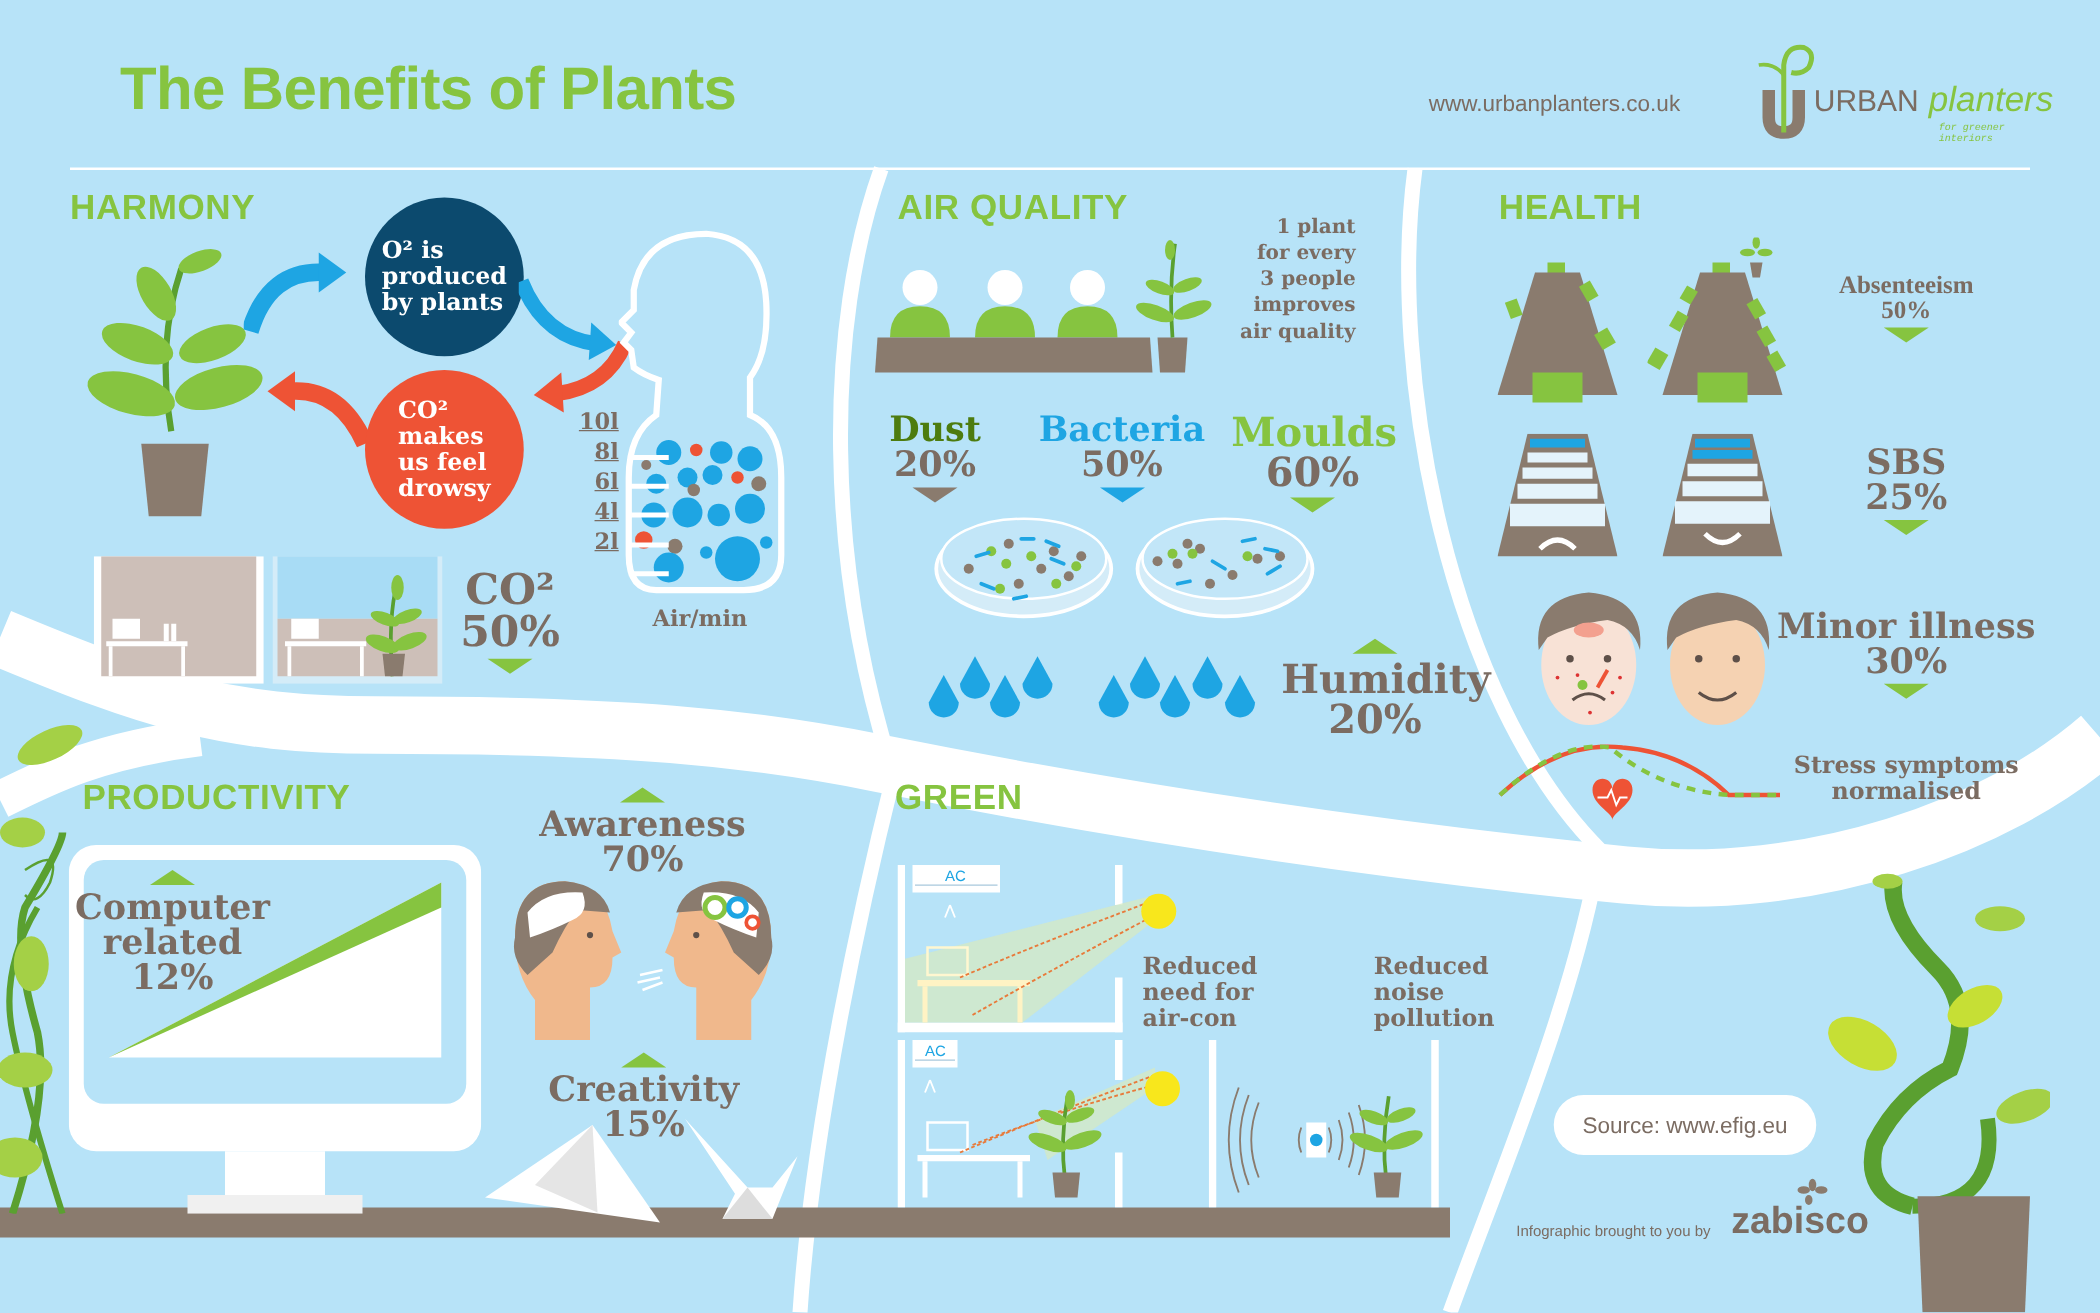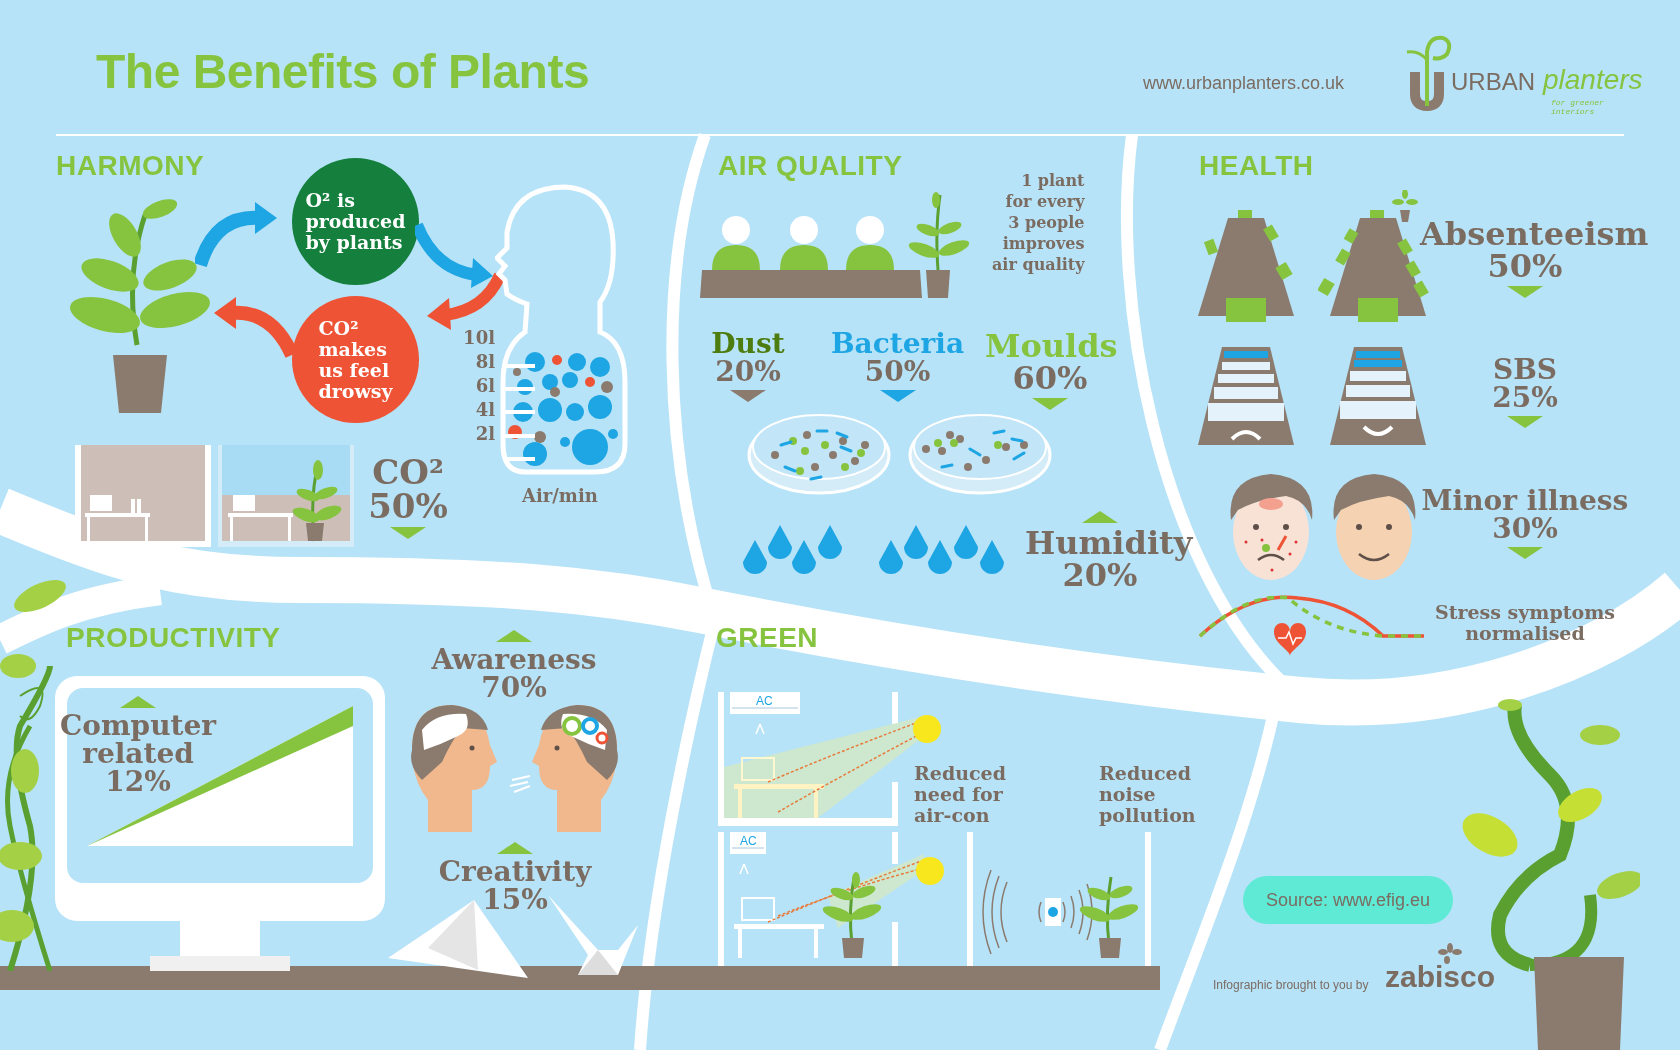--- a/index.html
+++ b/index.html
@@ -9,21 +9,21 @@
   .sans { font-family: "Liberation Sans", sans-serif; }
   .title { left: 56px; top: 44px; font-size: 48px; color: #86c440; font-family: "Liberation Sans", sans-serif; font-weight: bold; letter-spacing: -0.5px; margin-left: 40px; }
   .url { left: 1143px; top: 73px; font-size: 18px; color: #7b6c62; font-family: "Liberation Sans", sans-serif; }
   .hr { left: 56px; top: 134px; width: 1568px; height: 2px; background: #fff; }
   .section-h { font-family: "Liberation Sans", sans-serif; font-weight: bold; color: #86c440; font-size: 28px; letter-spacing: 0.5px; }
   .stat { font-family: "DejaVu Serif", serif; font-weight: bold; color: #7b6c62; text-align: center; line-height: 1.0; }
   .tri-down { width: 0; height: 0; border-left: 18px solid transparent; border-right: 18px solid transparent; border-top: 12px solid #86c440; }
   .tri-up { width: 0; height: 0; border-left: 18px solid transparent; border-right: 18px solid transparent; border-bottom: 12px solid #86c440; }
   .bubble { border-radius: 50%; color: #fff; font-family: "DejaVu Serif", serif; font-weight: bold; font-size: 19px; line-height: 21px; display: flex; align-items: center; justify-content: center; text-align: left; }
   .bubble span { display: block; }
-  .source-pill { left: 1243px; top: 876px; width: 210px; height: 48px; background: #5eead4; border-radius: 24px; color: #7b6c62; font-family: "Liberation Sans", sans-serif; font-size: 18px; display: flex; align-items: center; justify-content: center; }
+  .source-pill { left: 1243px; top: 876px; width: 210px; height: 48px; background: #ffffff; border-radius: 24px; color: #7b6c62; font-family: "Liberation Sans", sans-serif; font-size: 18px; display: flex; align-items: center; justify-content: center; }
   .credit { left: 1213px; top: 978px; font-size: 12px; font-family: "Liberation Sans", sans-serif; color: #7b6c62; }
   .zabisco { left: 1385px; top: 960px; font-size: 30px; font-family: "Liberation Sans", sans-serif; font-weight: bold; color: #7b6c62; }
   .scale-lbl { font-family: "DejaVu Serif", serif; font-weight: bold; font-size: 18px; color: #7b6c62; text-align: right; width: 40px; }
 </style>
 </head>
 <body>
 
 <svg class="abs" style="left:0;top:0" width="1680" height="1050" viewBox="0 0 1680 1050">
   <path d="M0,510 C120,560 180,580 300,580 C500,580 600,590 700,610 C900,650 1100,680 1300,700 C1450,715 1600,660 1680,590" stroke="#fff" stroke-width="46" fill="none"></path>
   <path d="M0,640 C40,620 80,600 160,590" stroke="#fff" stroke-width="30" fill="none"></path>
@@ -58,21 +58,21 @@
   <path d="M48,160 L102,160 L96,218 L54,218 Z" fill="#8a7b6e"></path>
 </svg>
 <svg class="abs" style="left:195px;top:200px" width="85" height="70" viewBox="0 0 85 70">
   <path d="M5,65 Q20,15 65,18" stroke="#1ea5e3" stroke-width="14" fill="none"></path>
   <polygon points="60,2 82,18 60,34" fill="#1ea5e3"></polygon>
 </svg>
 <svg class="abs" style="left:212px;top:295px" width="85" height="70" viewBox="0 0 85 70">
   <path d="M80,60 Q60,15 20,18" stroke="#ee5335" stroke-width="14" fill="none"></path>
   <polygon points="24,2 2,18 24,34" fill="#ee5335"></polygon>
 </svg>
-<div class="abs bubble" style="left:292px;top:158px;width:127px;height:127px;background:#15803d;">
+<div class="abs bubble" style="left:292px;top:158px;width:127px;height:127px;background:#0c4a6e;">
   <div>
     <span>O² is</span>
     <span>produced</span>
     <span>by plants</span>
   </div>
 </div>
 <div class="abs bubble" style="left:292px;top:296px;width:127px;height:127px;background:#ee5335;">
   <div>
     <span>CO²</span>
     <span>makes</span>
@@ -110,21 +110,21 @@
     <circle cx="40" cy="272" r="12" fill="#1ea5e3"></circle>
     <circle cx="70" cy="260" r="5" fill="#1ea5e3"></circle>
     <circle cx="95" cy="265" r="18" fill="#1ea5e3"></circle>
     <circle cx="118" cy="252" r="5" fill="#1ea5e3"></circle>
   <line x1="8" y1="184" x2="40" y2="184" stroke="#fff" stroke-width="4"></line>
   <line x1="8" y1="207" x2="40" y2="207" stroke="#fff" stroke-width="4"></line>
   <line x1="8" y1="230" x2="40" y2="230" stroke="#fff" stroke-width="4"></line>
   <line x1="8" y1="254" x2="40" y2="254" stroke="#fff" stroke-width="4"></line>
   <line x1="8" y1="277" x2="40" y2="277" stroke="#fff" stroke-width="4"></line>
 </svg>
-<div class="abs" style="left:455px;top:327px;">
+<div class="abs" style="left:455px;top:327px;text-decoration:underline;">
   <div class="scale-lbl" style="height:24px">10l</div>
   <div class="scale-lbl" style="height:24px">8l</div>
   <div class="scale-lbl" style="height:24px">6l</div>
   <div class="scale-lbl" style="height:24px">4l</div>
   <div class="scale-lbl" style="height:24px">2l</div>
 </div>
 <div class="abs stat" style="left:522px;top:487px;font-size:18px;">Air/min</div>
 
 <svg class="abs" style="left:75px;top:445px" width="136" height="102" viewBox="0 0 136 102">
   <rect x="0" y="0" width="136" height="102" fill="#fff"></rect>
@@ -293,21 +293,21 @@
   <rect x="20" y="60" width="10" height="14" fill="#86c440" transform="rotate(30 25 67)"></rect>
   <rect x="28" y="40" width="10" height="12" fill="#86c440" transform="rotate(30 33 46)"></rect>
   <rect x="82" y="50" width="10" height="14" fill="#86c440" transform="rotate(-30 87 57)"></rect>
   <rect x="90" y="72" width="10" height="14" fill="#86c440" transform="rotate(-30 95 79)"></rect>
   <rect x="98" y="92" width="10" height="14" fill="#86c440" transform="rotate(-30 103 99)"></rect>
   <path d="M82,20 L92,20 L90,32 L84,32 Z" fill="#8a7b6e"></path>
   <ellipse cx="80" cy="12" rx="6" ry="3" fill="#86c440"></ellipse>
     <ellipse cx="94" cy="12" rx="6" ry="3" fill="#86c440"></ellipse>
     <ellipse cx="87" cy="4" rx="3" ry="5" fill="#86c440"></ellipse>
 </svg>
-<div class="abs stat" style="left:1420px;top:218px;width:210px;font-size:32px;">
+<div class="abs stat" style="left:1420px;top:218px;width:210px;font-size:20px;font-family:Liberation Serif, serif;">
   <div>Absenteeism</div>
   <div>50%</div>
   <div class="tri-down" style="margin:4px auto 0;"></div>
 </div>
 <svg class="abs" style="left:1198px;top:347px" width="96" height="100" viewBox="0 0 96 100">
   <path d="M24,0 L72,0 L96,98 L0,98 Z" fill="#8a7b6e"></path>
   <rect x="26" y="4" width="44" height="7" fill="#1ea5e3"></rect>
   <rect x="24" y="15" width="48" height="8" fill="#e4f3fb"></rect>
   <rect x="20" y="27" width="56" height="9" fill="#e4f3fb"></rect>
   <rect x="16" y="40" width="64" height="12" fill="#e4f3fb"></rect>

